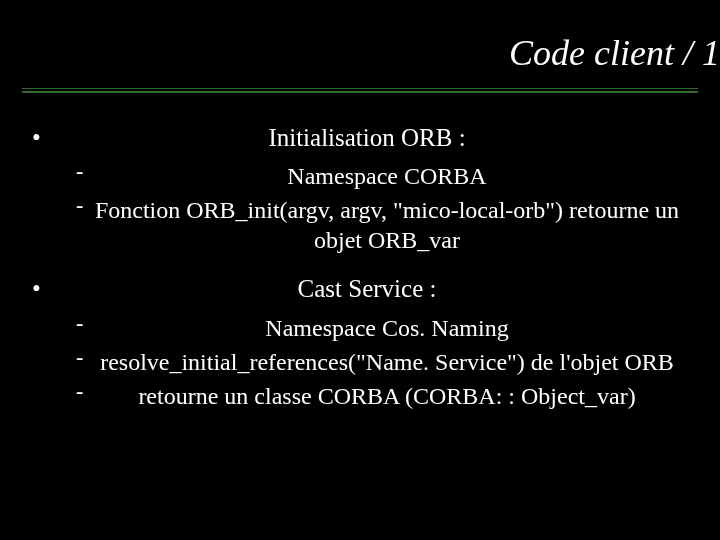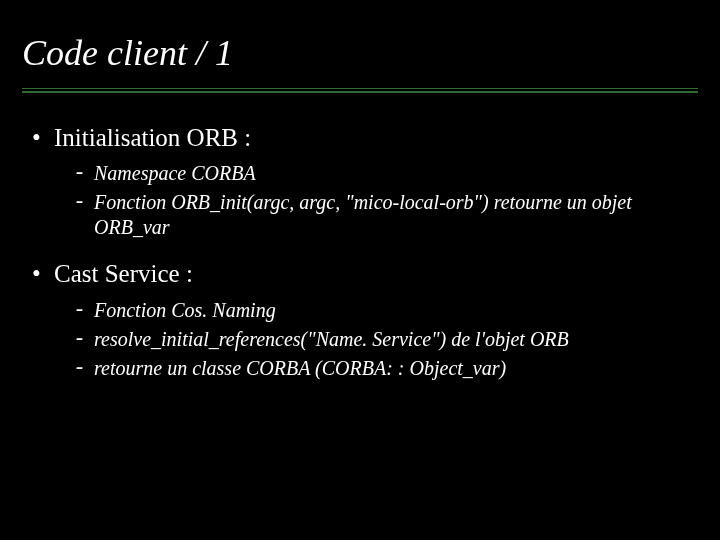--- a/index.html
+++ b/index.html
@@ -15,20 +15,21 @@
     width: 720px;
     height: 540px;
     font-family: "Times New Roman", Times, serif;
     color: #ffffff;
   }
   .title {
     font-style: italic;
     font-size: 36px;
     font-weight: normal;
     margin: 32px 0 0 22px;
+    text-align: right;
   }
   .rule {
     margin: 14px 22px 0 22px;
     height: 6px;
     position: relative;
   }
   .rule .bar1 {
     position: absolute;
     top: 0; left: 0; right: 0;
     height: 1px;
@@ -47,40 +48,40 @@
     list-style: none;
     margin: 0;
     padding: 0;
   }
   ul.level1 > li {
     position: relative;
     padding-left: 24px;
     font-size: 25px;
     margin: 0 0 10px 0;
     line-height: 1.25;
+    text-align: center;
   }
   ul.level1 > li::before {
     content: "•";
     position: absolute;
     left: 2px;
     top: 0;
     font-size: 25px;
   }
   ul.level2 {
     list-style: none;
     margin: 8px 0 18px 0;
     padding: 0 0 0 22px;
   }
   ul.level2 > li {
     position: relative;
     padding-left: 18px;
-    font-size: 20px;
+    font-size: 24px;
     margin: 0 0 4px 0;
     line-height: 1.25;
-    font-style: italic;
   }
   ul.level2 > li::before {
     content: "-";
     position: absolute;
     left: 0;
     top: -4px;
     font-size: 22px;
     font-weight: bold;
   }
   .footer-left {
@@ -107,27 +108,27 @@
     <div class="bar1"></div>
     <div class="bar2"></div>
   </div>
 
   <div class="content">
     <ul class="level1">
       <li>
         <span>Initialisation ORB :</span>
         <ul class="level2">
           <li>Namespace CORBA</li>
-          <li>Fonction ORB_init(argc, argc, "mico-local-orb") retourne un objet ORB_var</li>
+          <li>Fonction ORB_init(argv, argv, "mico-local-orb") retourne un objet ORB_var</li>
         </ul>
       </li>
       <li>
         <span>Cast Service :</span>
         <ul class="level2">
-          <li>Fonction Cos. Naming</li>
+          <li>Namespace Cos. Naming</li>
           <li>resolve_initial_references("Name. Service") de l'objet ORB</li>
           <li>retourne un classe CORBA (CORBA: : Object_var)</li>
         </ul>
       </li>
     </ul>
   </div>
 
   <div class="footer-left">Corba - Christophe Bouthier - Karim Baina - LORIA</div>
   <div class="footer-right">45</div>
 </div>

